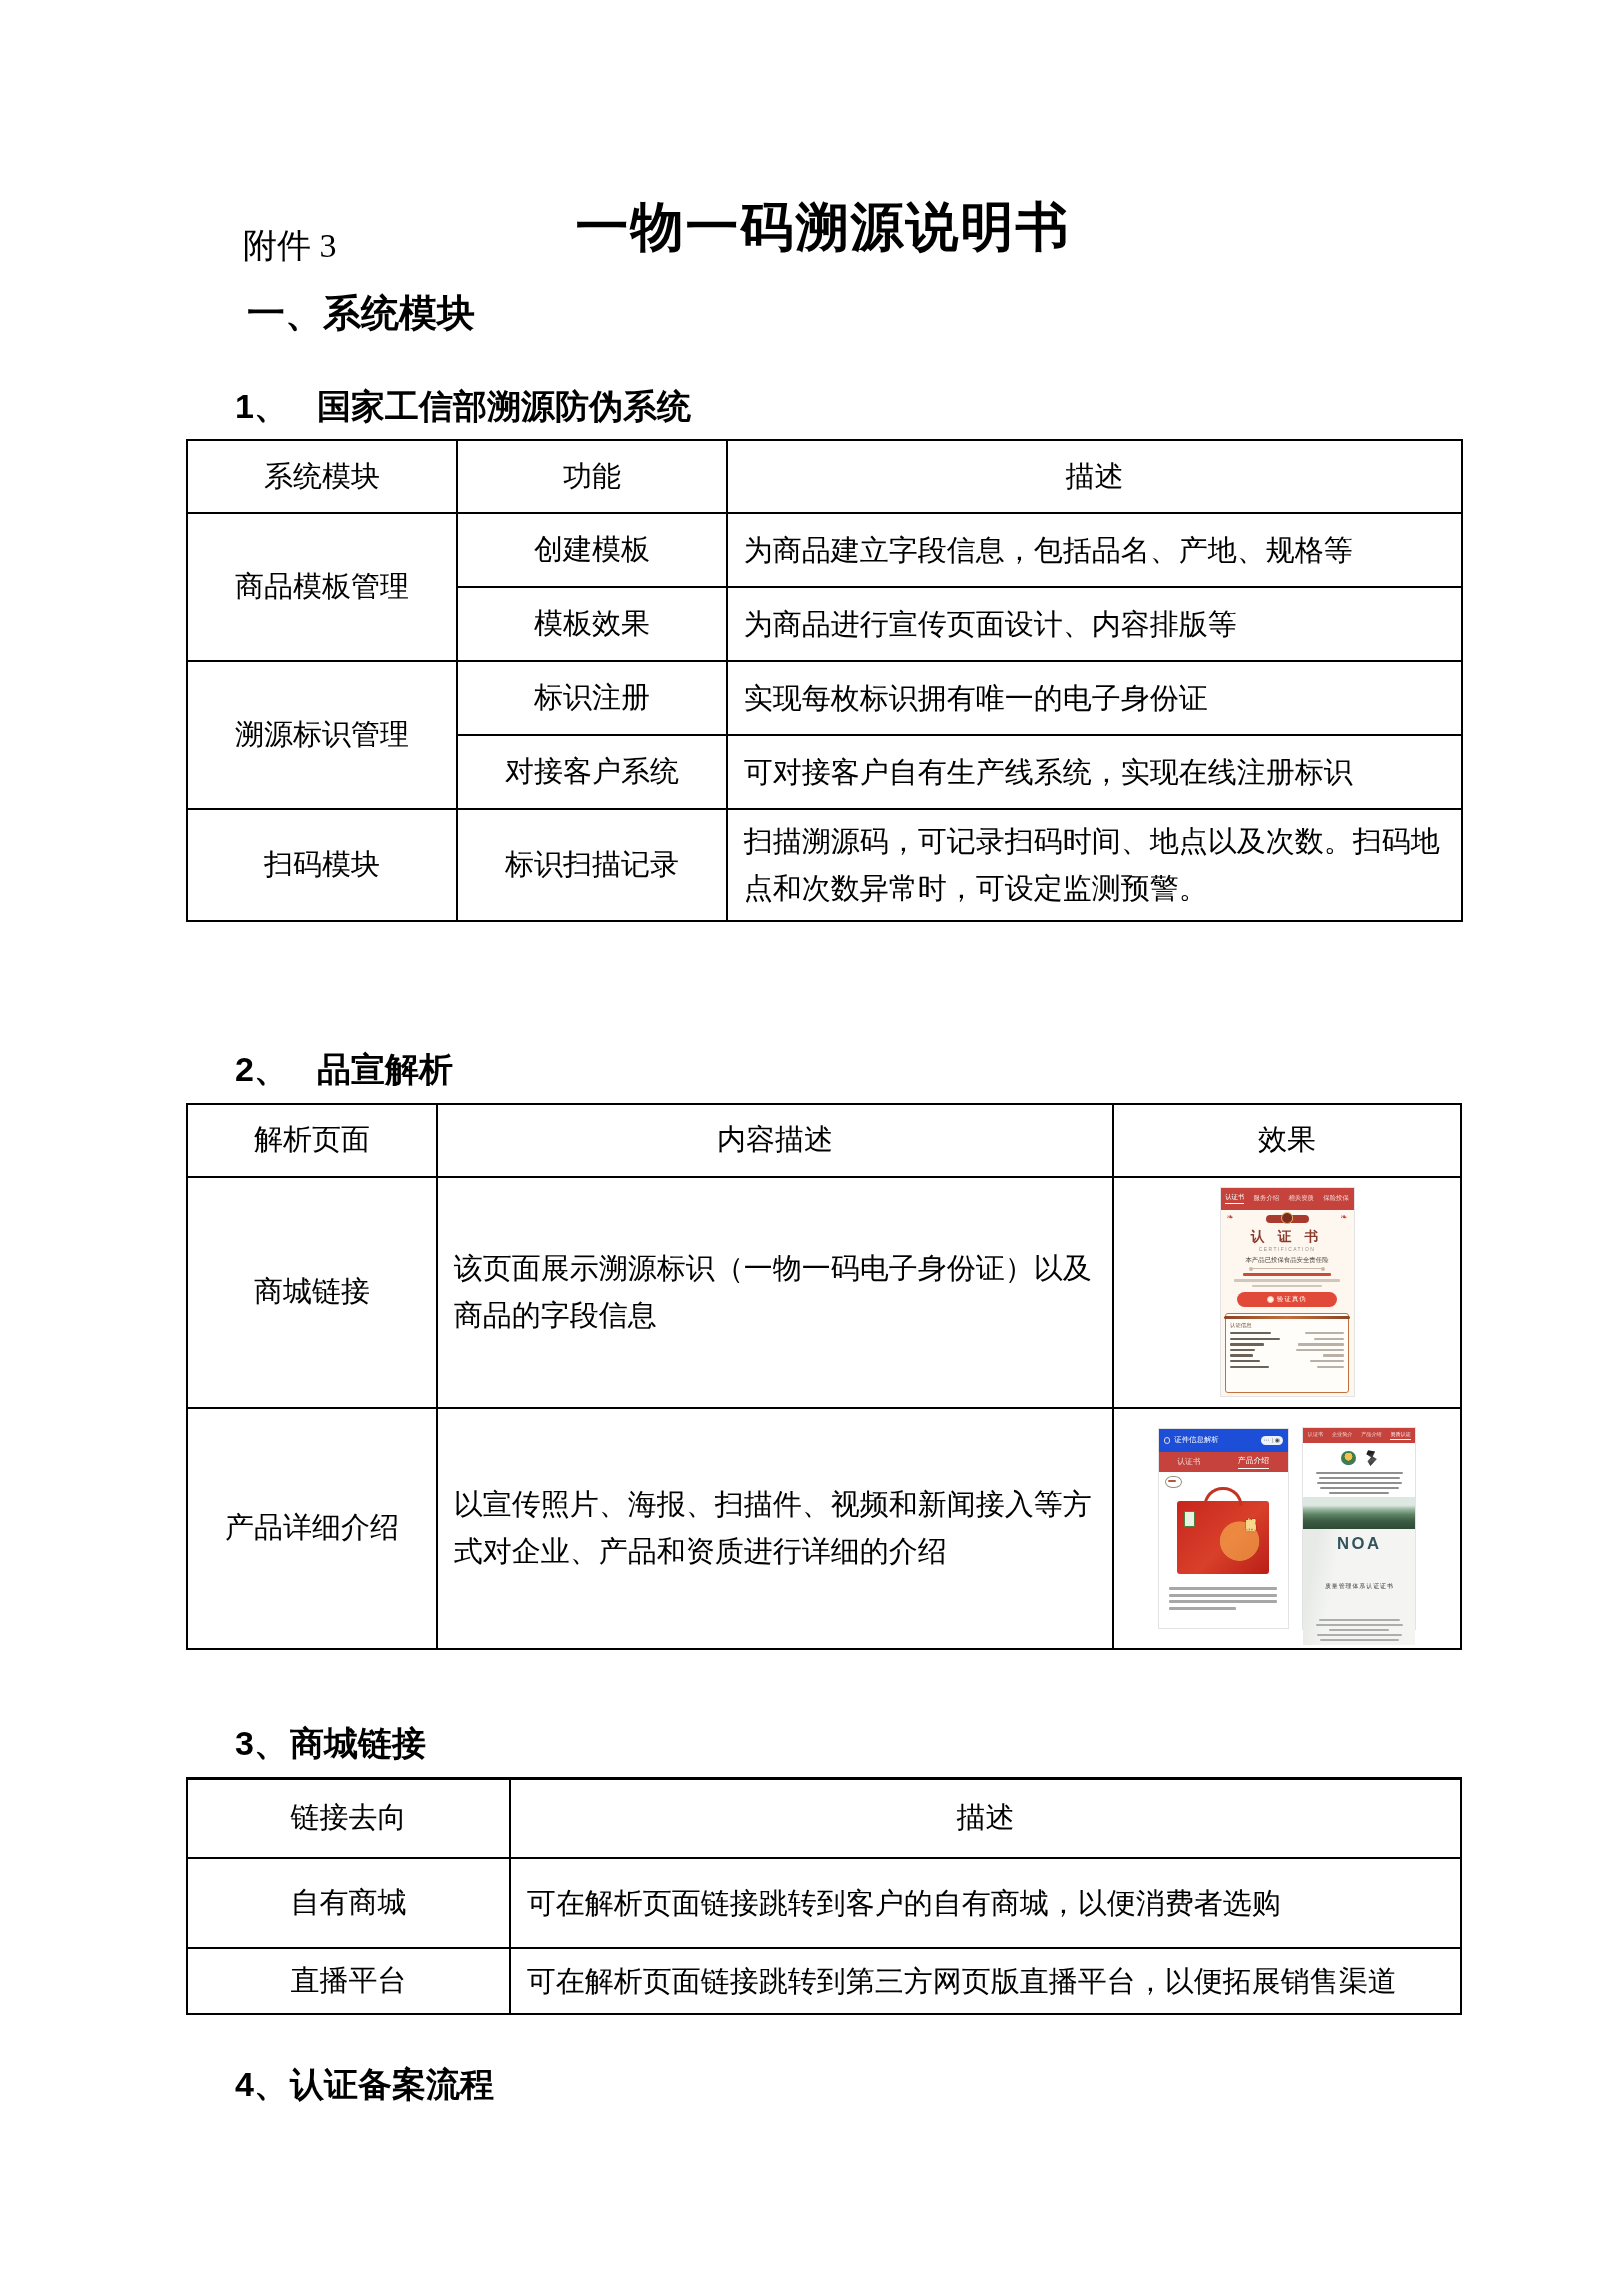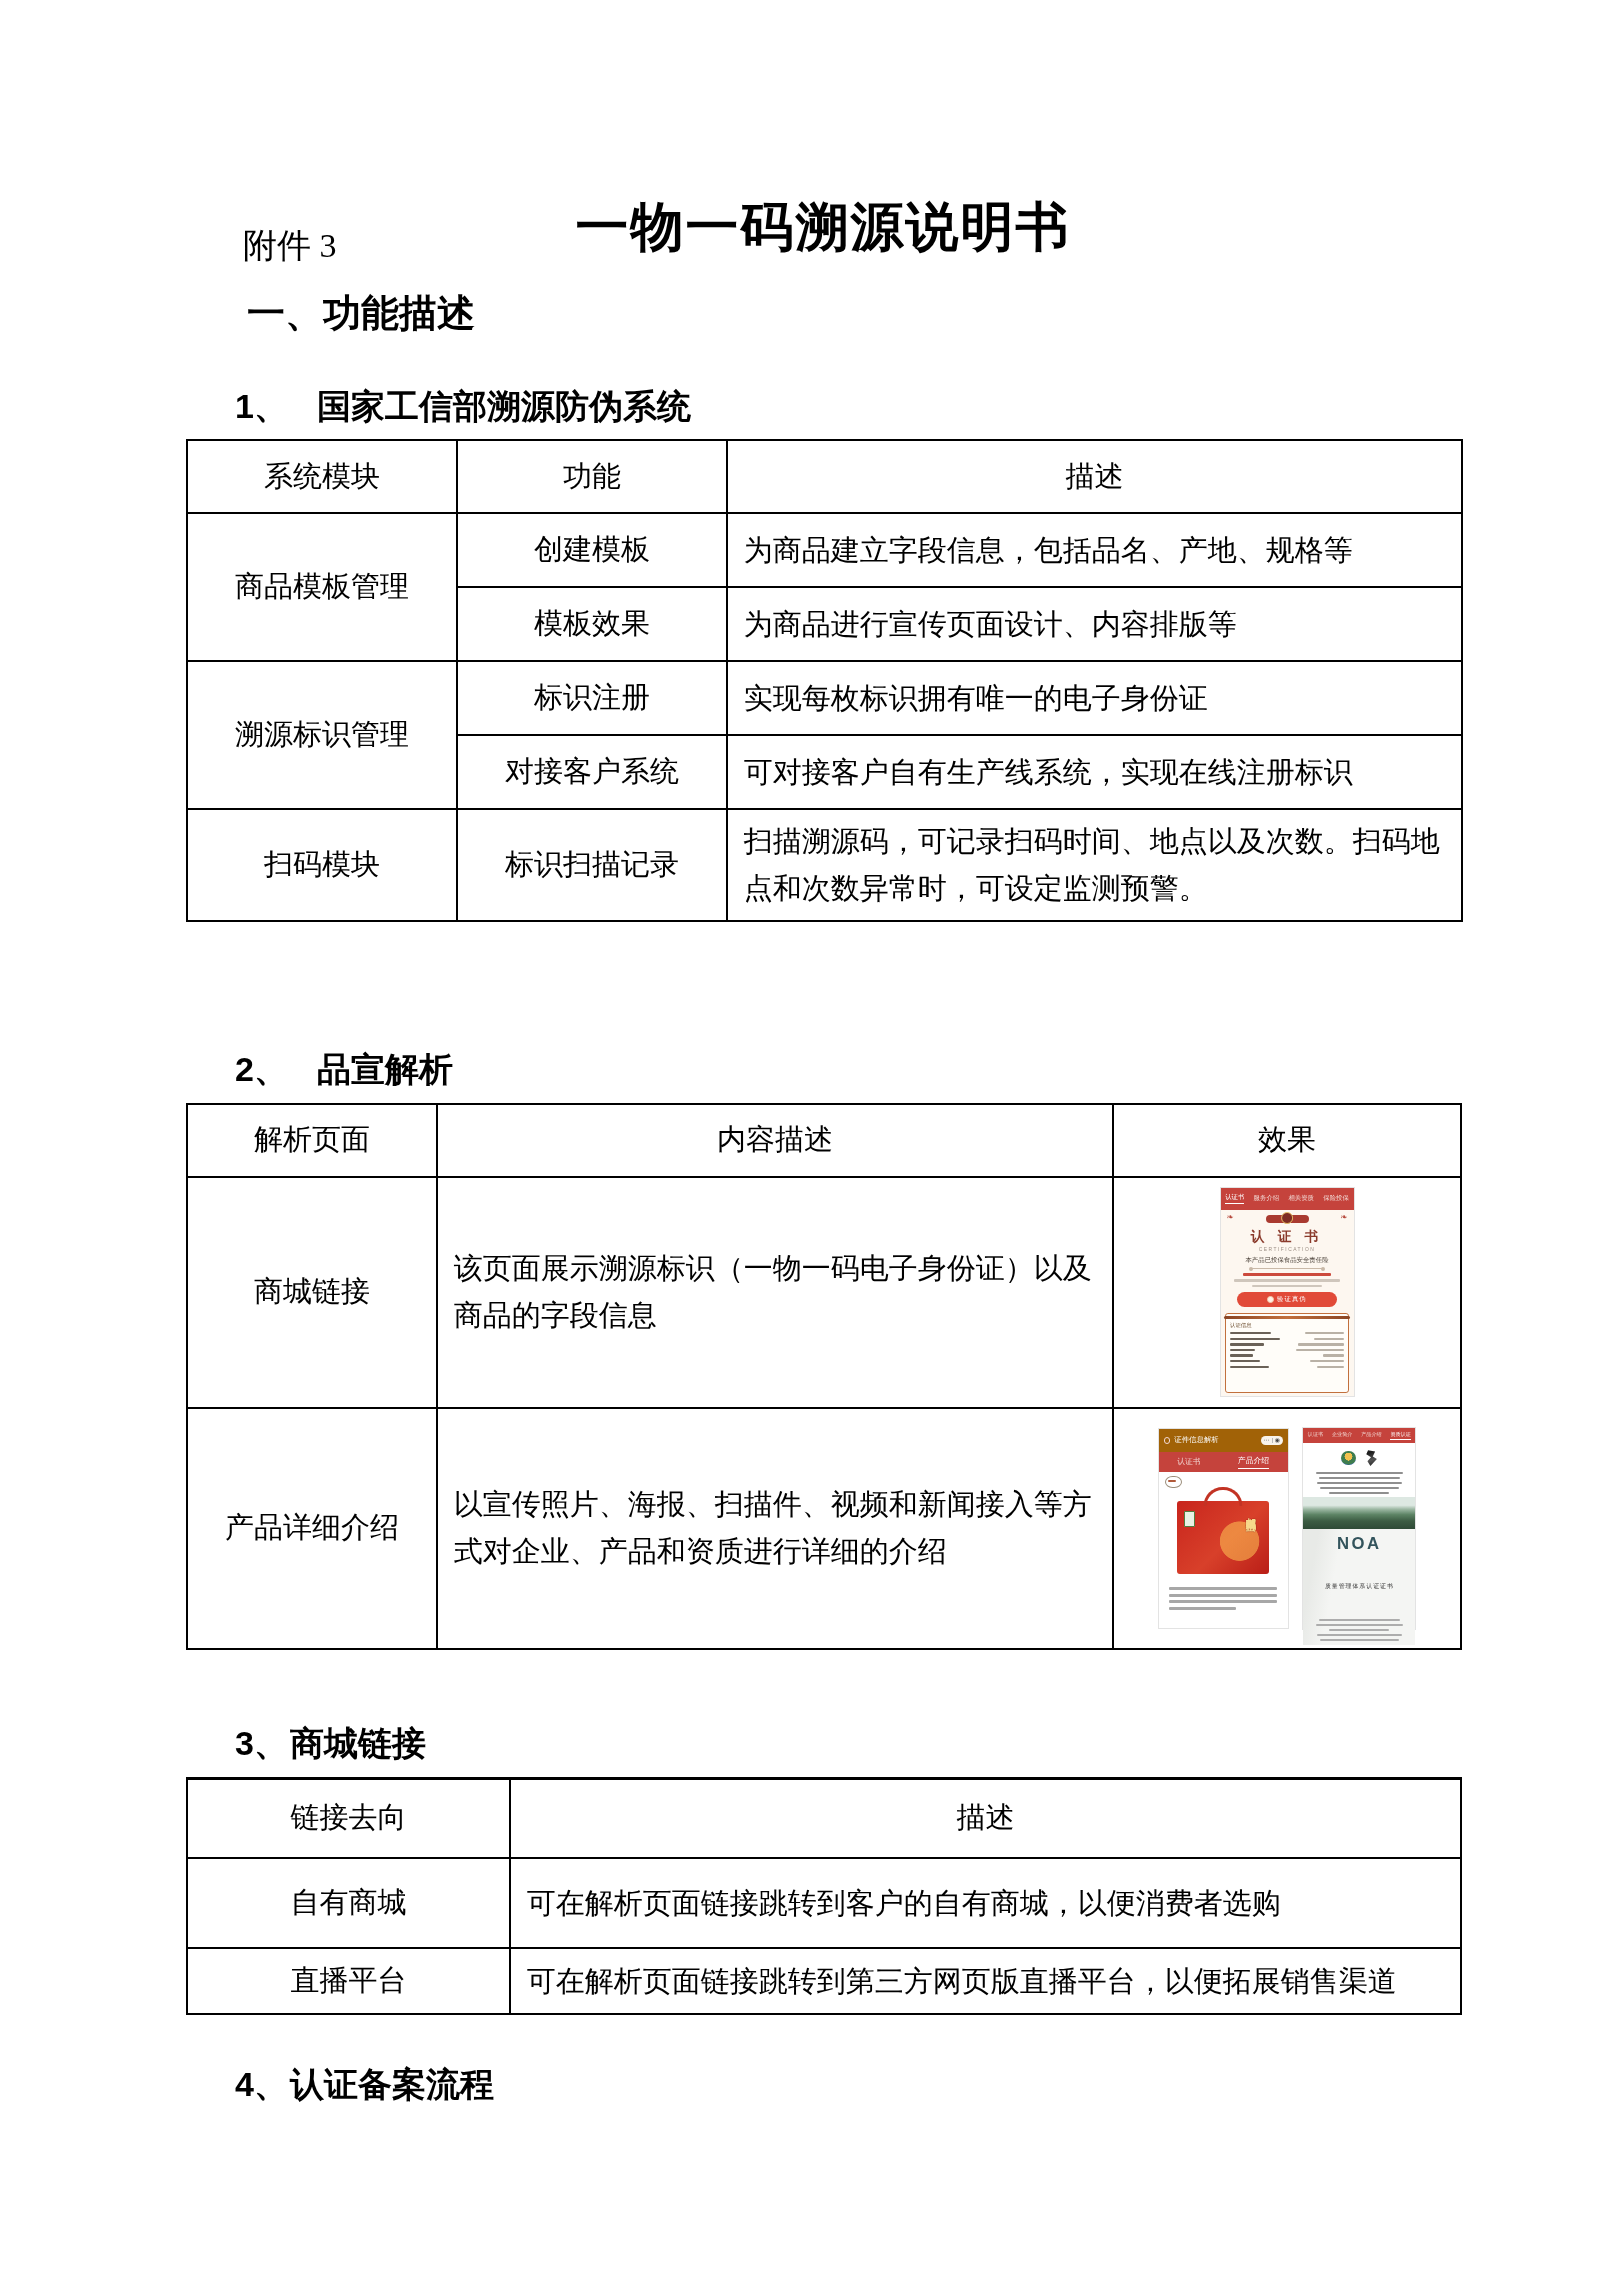--- a/index.html
+++ b/index.html
@@ -67,21 +67,21 @@
     padding:2.9px 3.9px;flex:1;}
   .card-topbar{height:3.4px;background:linear-gradient(90deg,#8a4524,#c2703d,#8a4524);border-radius:2px;
     margin:-1px -5.9px 2.9px -5.9px;}
   .card-title{font-size:5.4px;color:#6a4a2a;text-align:left;margin-bottom:2px;}
   .kv{display:flex;justify-content:space-between;align-items:center;margin-top:3.1px;}
   .kv .k{height:2.5px;background:#6b6258;border-radius:1px;}
   .kv .v{height:2.5px;background:#b9b1a6;border-radius:1px;}
 
   
   .prod{width:129px;height:199px;display:flex;flex-direction:column;}
-  .p-head{background:#a16207;height:23.5px;display:flex;align-items:center;padding:0 4.9px;gap:3.9px;flex-shrink:0;}
+  .p-head{background:#1d4ed8;height:23.5px;display:flex;align-items:center;padding:0 4.9px;gap:3.9px;flex-shrink:0;}
   .back-dot{width:6.9px;height:6.9px;border:1px solid #f3d8d3;border-radius:50%;box-sizing:border-box;}
   .p-head-title{color:#fff;font-size:7.4px;flex:1;text-align:left;white-space:nowrap;}
   .capsule{background:rgba(255,255,255,.92);border-radius:5.9px;height:9.8px;display:flex;align-items:center;
     padding:0 2.9px;gap:2px;color:#444;font-size:5.9px;line-height:1;}
   .cap-div{width:1px;height:5.9px;background:#bbb;}
   .p-tabs2{background:#c5433c;height:19.6px;display:flex;align-items:center;justify-content:space-around;flex-shrink:0;}
   .p-tabs2 span{color:#f0d3ce;font-size:7.8px;padding-bottom:2px;}
   .p-tabs2 span.active{color:#fff;border-bottom:1.5px solid #fff;}
   .prod-body{flex:1;background:#fff;padding:3.9px 5.9px;display:flex;flex-direction:column;align-items:center;}
   .brand-mark{align-self:flex-start;width:15.7px;height:9.8px;border-radius:50%/60%;
@@ -125,21 +125,21 @@
 <body>
 
 <div class="page">
   <div class="content">
 
     <div class="titlebar">
       <span class="attach">附件 3</span>
       <h1 class="doc-title">一物一码溯源说明书</h1>
     </div>
 
-    <div class="h-s1">一、功能描述</div>
+    <div class="h-s1">一、系统模块</div>
 
     <div class="h-num mt-s11">
       <span>1、</span><span class="gap-wide"></span><span>国家工信部溯源防伪系统</span>
     </div>
 
     <table class="t t1">
       <colgroup>
           <col style="width:270px">
           <col style="width:270px">
           <col style="width:735px">

